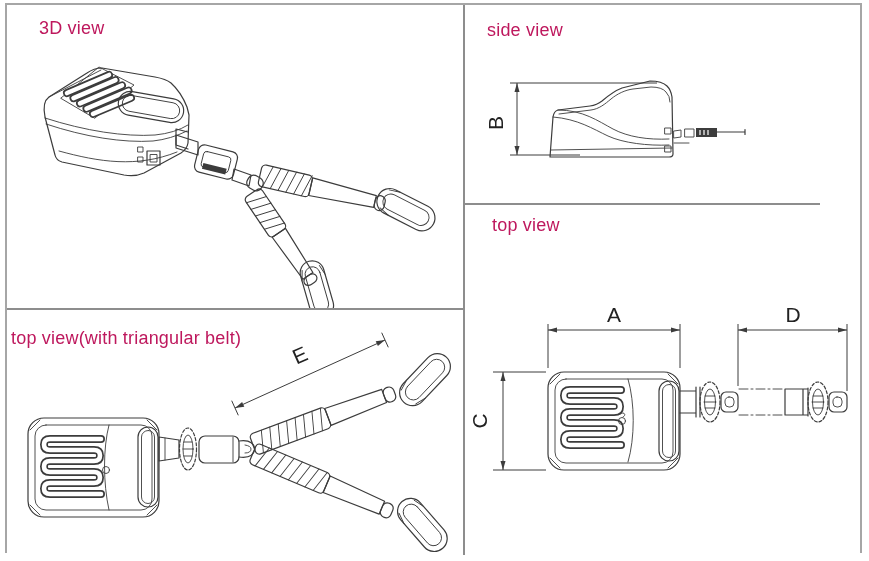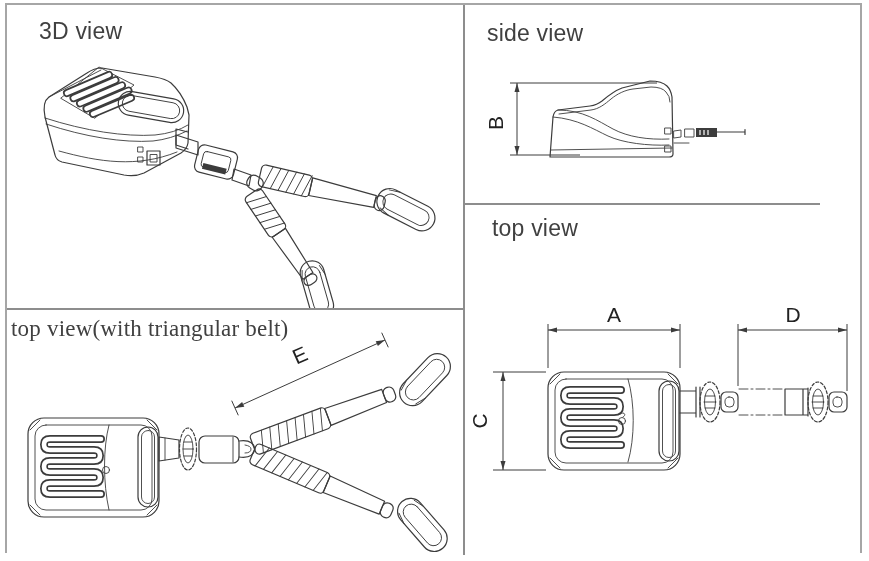--- a/index.html
+++ b/index.html
@@ -3,25 +3,25 @@
 <meta charset="utf-8">
 <style>
   html,body{margin:0;padding:0;background:#ffffff;}
   body{width:869px;height:561px;position:relative;font-family:"Liberation Sans",sans-serif;overflow:hidden;}
   .sheet{position:absolute;left:5px;top:3px;width:857px;height:550px;border:2px solid #a6a6a6;box-sizing:border-box;background:#fff;}
   .panel{position:absolute;box-sizing:border-box;background:#fff;}
   #panel-3d{left:0;top:0;width:458px;height:305px;border-right:2px solid #8d8d8d;border-bottom:2px solid #8d8d8d;}
   #panel-belt{left:0;top:305px;width:458px;height:245px;border-right:2px solid #8d8d8d;}
   #panel-side{left:458px;top:0;width:355px;height:200px;border-bottom:2px solid #8d8d8d;text-decoration:underline;}
   #panel-top{left:458px;top:200px;width:395px;height:350px;padding-left:8px;}
-  .panel-title{position:absolute;font-size:23px;color:#404040;letter-spacing:0.2px;white-space:nowrap;}
+  .panel-title{position:absolute;font-size:18px;color:#be185d;letter-spacing:0.2px;white-space:nowrap;}
   #panel-3d .panel-title{left:32px;top:13px;}
   #panel-side .panel-title{left:22px;top:15px;}
   #panel-top .panel-title{left:27px;top:10px;}
-  #panel-belt .panel-title{left:4px;top:6px;font-family:Liberation Serif, serif;}
+  #panel-belt .panel-title{left:4px;top:18px;}
   svg{position:absolute;left:0;top:0;}
   .ln{fill:none;stroke:#3c3c3c;stroke-width:1.2;stroke-linejoin:round;stroke-linecap:round;}
   .lnthin{fill:none;stroke:#3c3c3c;stroke-width:0.9;stroke-linejoin:round;stroke-linecap:round;}
   .dim{fill:none;stroke:#3c3c3c;stroke-width:1;}
   .arrow{fill:#3c3c3c;stroke:none;}
   .dimtext{font-family:"Liberation Sans",sans-serif;font-size:21px;fill:#222;}
   .vent-dark{fill:none;stroke:#3c3c3c;stroke-width:8;stroke-linecap:round;stroke-linejoin:round;}
   .vent-white{fill:none;stroke:#ffffff;stroke-width:4.6;stroke-linecap:round;stroke-linejoin:round;}
   .dash{stroke-dasharray:3 2;}
   .phantom{stroke-dasharray:9 3 2 3;}

